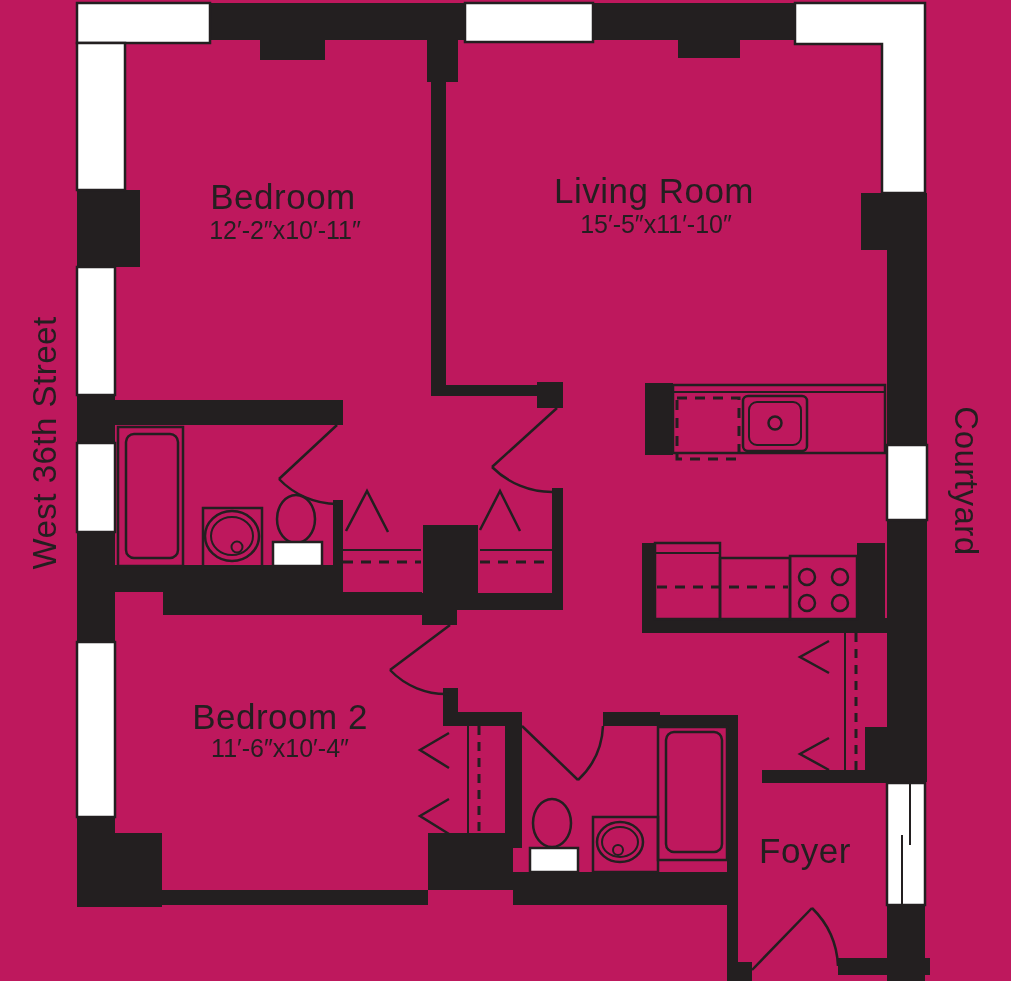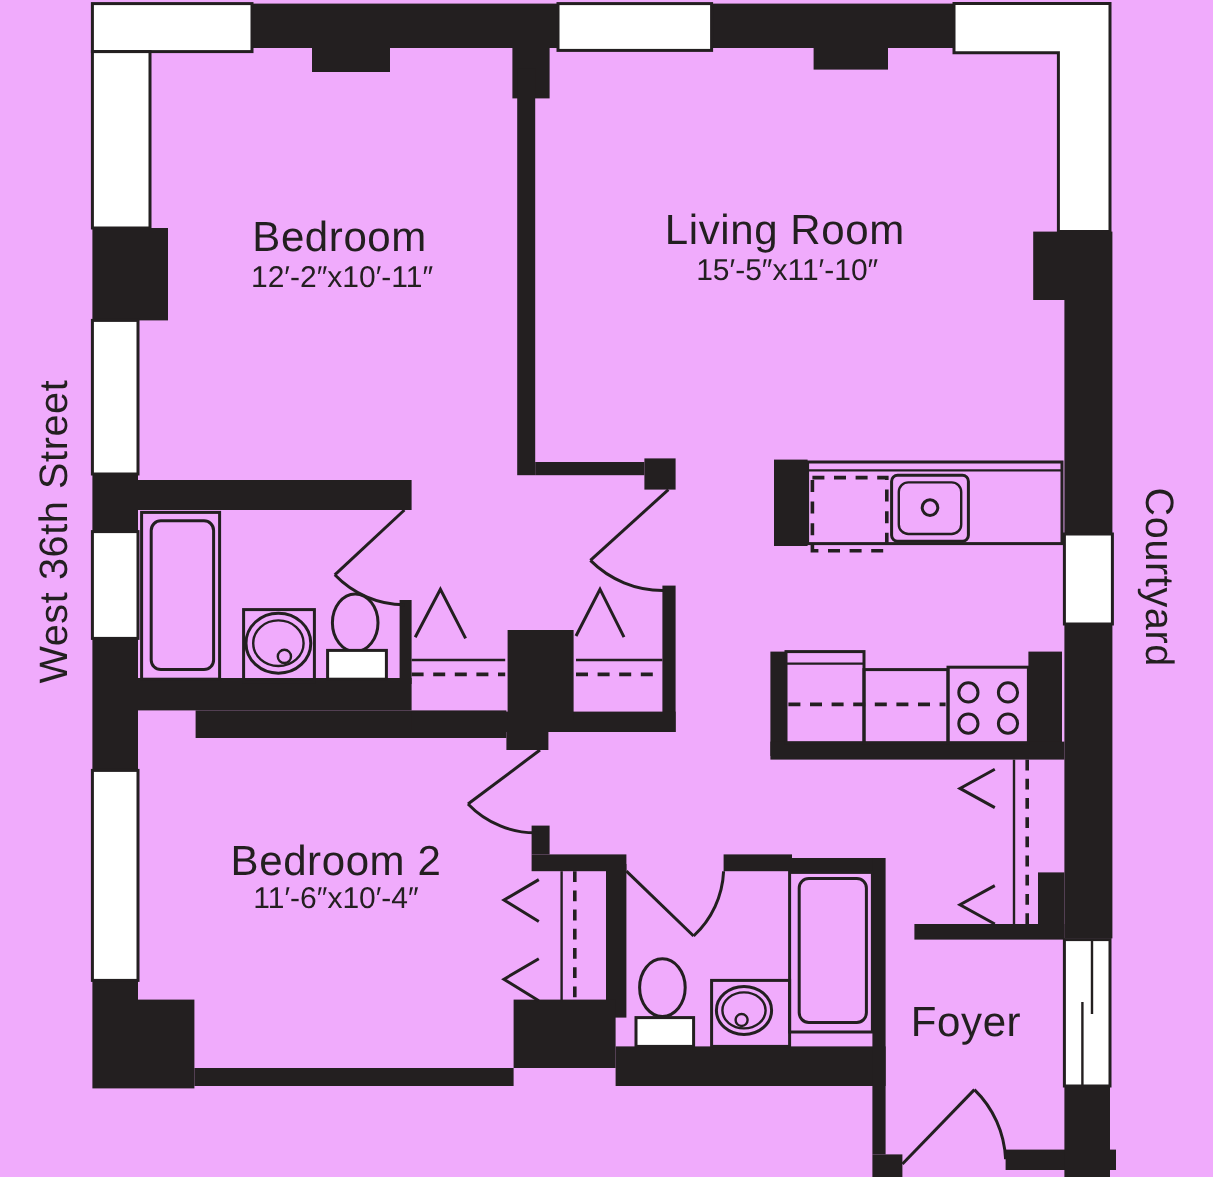--- a/index.html
+++ b/index.html
@@ -1,19 +1,19 @@
 <!DOCTYPE html>
 <html><head>
 <meta charset="utf-8">
 <style>
   html,body{margin:0;padding:0;background:#ffffff;}
   .stage{
     position:relative;
     width:1011px;height:981px;
-    background:#f0abfc;
+    background:#be185d;
     font-family:"Liberation Sans", sans-serif;
     overflow:hidden;
   }
   svg{display:block;}
   .wall{fill:#231f20;stroke:none;}
   .win{fill:#ffffff;stroke:#231f20;stroke-width:2.5;}
   .thin{fill:none;stroke:#231f20;stroke-width:2.5;}
   .thin2{fill:none;stroke:#231f20;stroke-width:2;}
   .fixfill{fill:#ffffff;stroke:#231f20;stroke-width:2.5;}
   .dash{fill:none;stroke:#231f20;stroke-width:3;stroke-dasharray:10 8;}

